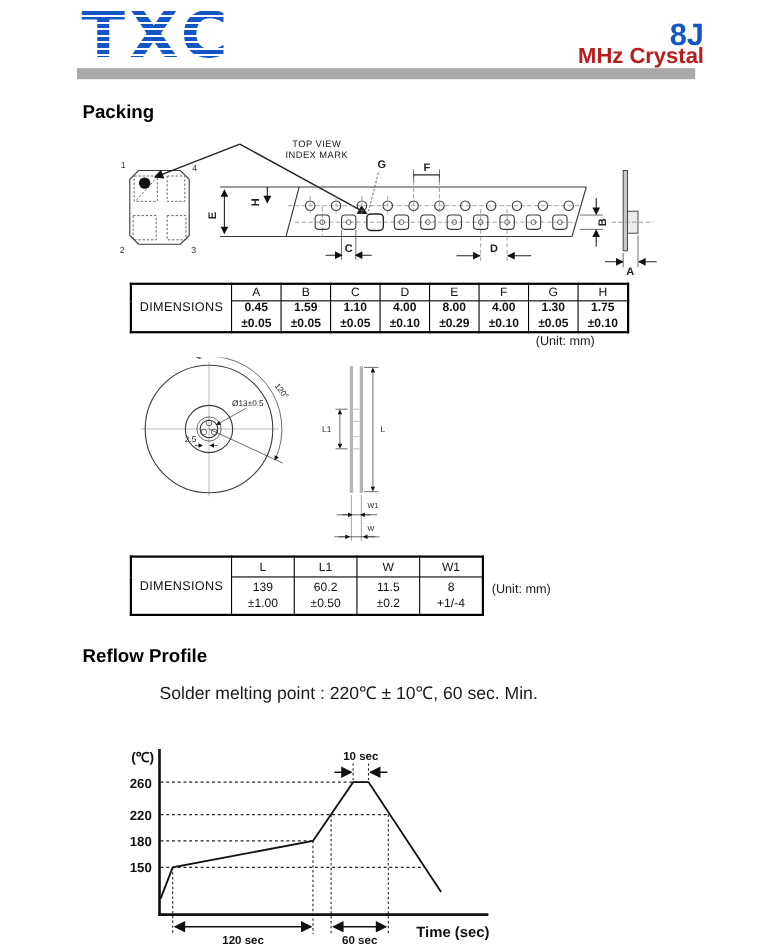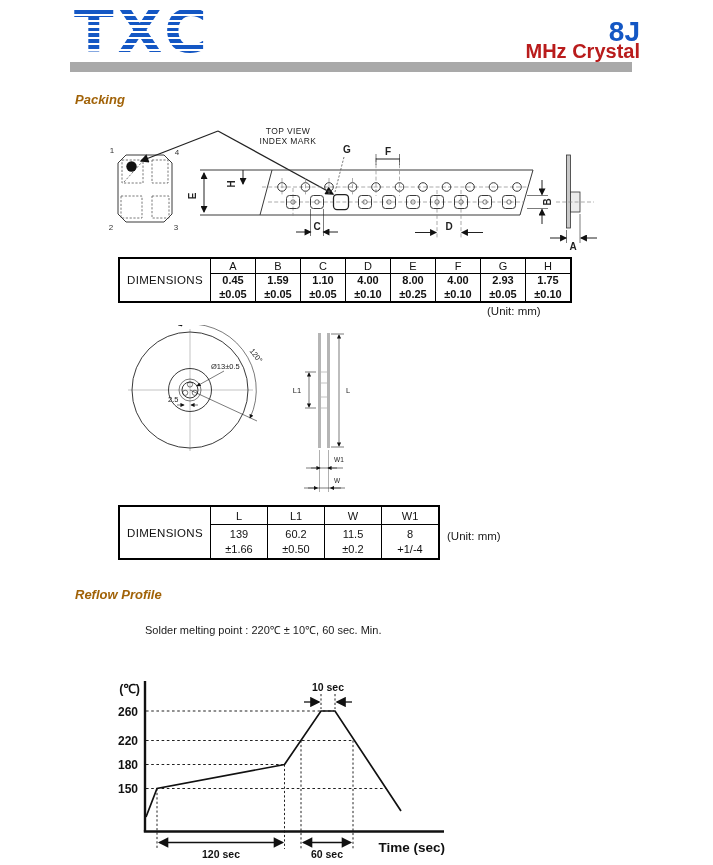--- a/index.html
+++ b/index.html
@@ -11,26 +11,26 @@
   .logo-wrap{left:74px;top:4px;width:170px;height:58px;}
   .logo-text{font-family:"DejaVu Sans",sans-serif;font-weight:bold;font-size:58px;line-height:56px;
              color:#1457c4;letter-spacing:4px;}
   .logo-stripes{position:absolute;left:0;top:0;right:0;bottom:0;
       background:repeating-linear-gradient(to bottom,transparent 0 3.8px,#ffffff 3.8px 5.9px);}
   .prod-code{right:73px;top:16px;font-size:28px;font-weight:bold;color:#1457c4;text-align:left;}
   .prod-type{right:73px;top:40px;font-size:20px;font-weight:bold;color:#b91c1c;text-align:right;}
   .hdr-bar{left:70px;top:62px;width:562px;height:10px;background:#a9a9a9;}
 
   
-  .sec-h{font-size:13px;font-weight:bold;color:#a16207;font-style:italic;}
+  .sec-h{font-size:17px;font-weight:bold;color:#000000;}
   .h-packing{left:75px;top:92px;}
   .h-reflow{left:75px;top:587px;}
 
   
-  .notes{left:145px;top:619px;font-size:11px;line-height:23px;color:#1a1a1a;}
+  .notes{left:145px;top:619px;font-size:16px;line-height:23px;color:#1a1a1a;}
 
   
   table.dim{border-collapse:collapse;border:2px solid #000;background:#fff;}
   table.dim td,table.dim th{border:1px solid #000;text-align:center;font-weight:normal;
       color:#111;padding:0;}
   .t1{left:118px;top:257px;}
   .t1 .rowhdr{width:90px;font-size:11.5px;letter-spacing:.3px;}
   .t1 th{width:44px;height:14px;font-size:11px;}
   .t1 td.v{height:27px;font-size:11px;line-height:13.5px;font-weight:bold;}
   .t2{left:118px;top:505px;}
@@ -245,28 +245,28 @@
     <td class="v">
           <div>1.10</div>
           <div>±0.05</div>
         </td>
     <td class="v">
           <div>4.00</div>
           <div>±0.10</div>
         </td>
     <td class="v">
           <div>8.00</div>
-          <div>±0.25</div>
+          <div>±0.29</div>
         </td>
     <td class="v">
           <div>4.00</div>
           <div>±0.10</div>
         </td>
     <td class="v">
-          <div>2.93</div>
+          <div>1.30</div>
           <div>±0.05</div>
         </td>
     <td class="v">
           <div>1.75</div>
           <div>±0.10</div>
         </td>
   </tr>
 </tbody>
   </table>
 <div class="abs unit unit1">(Unit: mm)</div>
@@ -339,21 +339,21 @@
       <tr>
     <td class="rowhdr" rowspan="2">DIMENSIONS</td>
     <th>L</th>
     <th>L1</th>
     <th>W</th>
     <th>W1</th>
   </tr>
   <tr>
     <td class="v">
           <div>139</div>
-          <div>±1.66</div>
+          <div>±1.00</div>
         </td>
     <td class="v">
           <div>60.2</div>
           <div>±0.50</div>
         </td>
     <td class="v">
           <div>11.5</div>
           <div>±0.2</div>
         </td>
     <td class="v">

